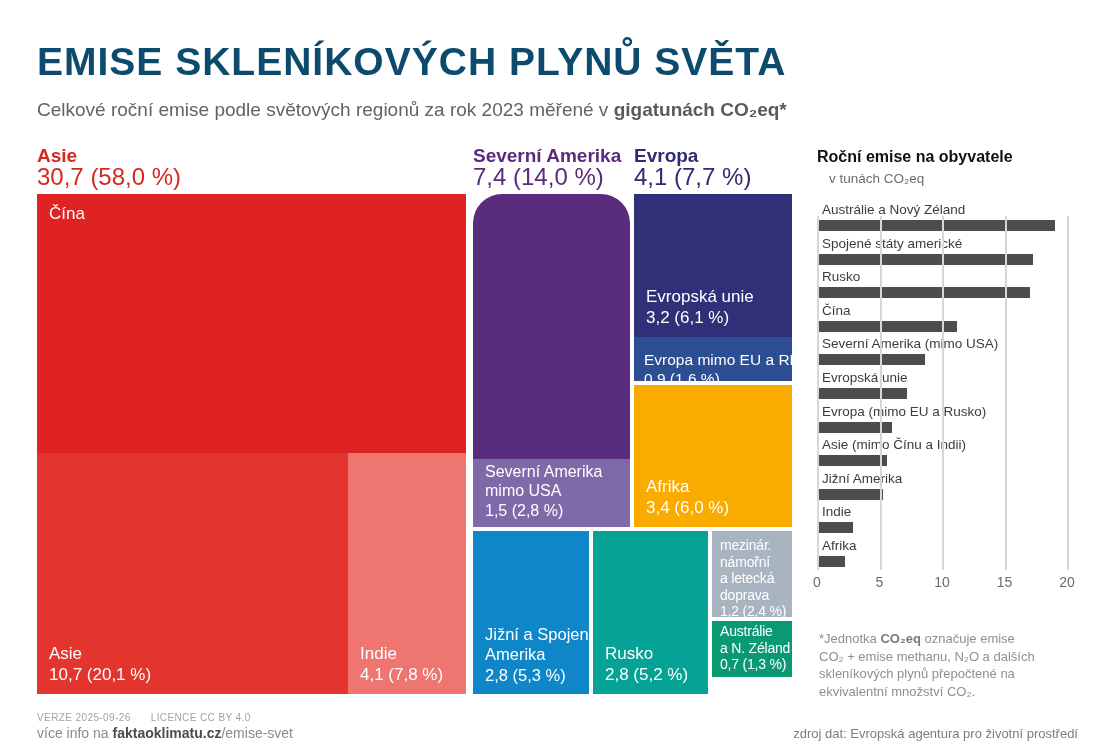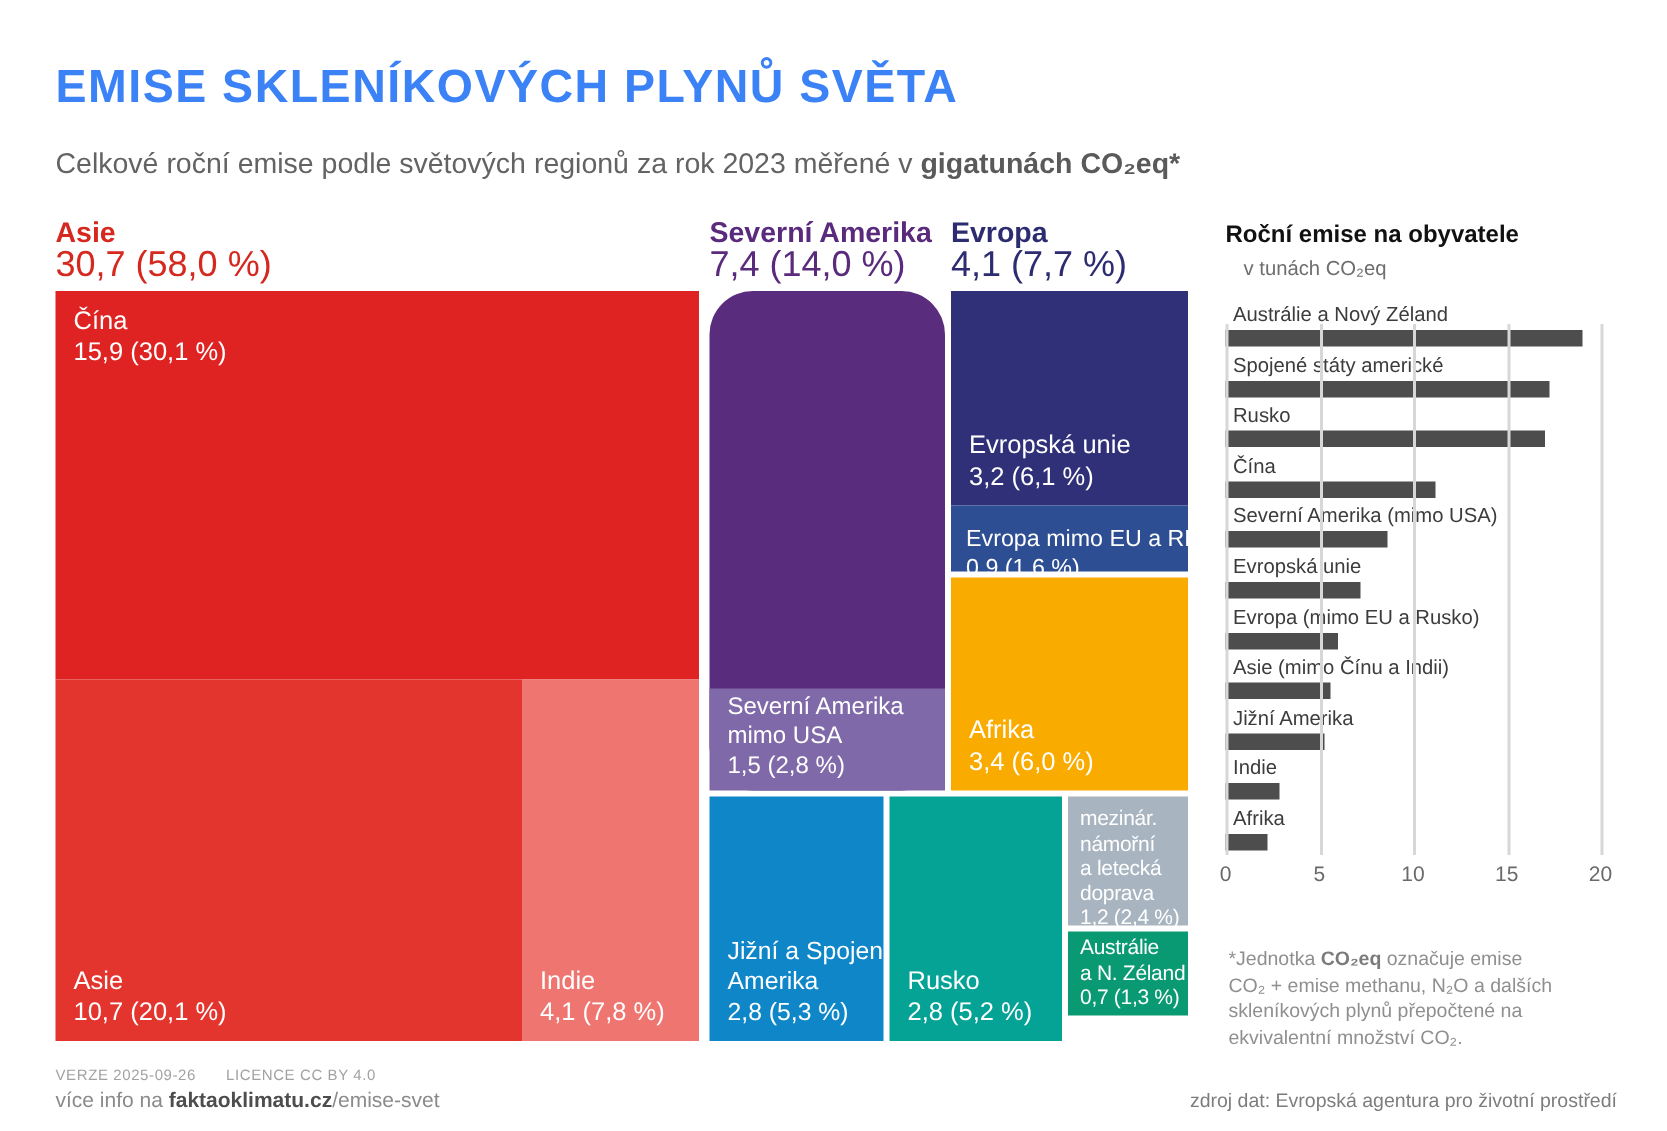--- a/index.html
+++ b/index.html
@@ -1,22 +1,22 @@
 <!DOCTYPE html>
 <html><head>
 <meta charset="utf-8">
 <style>
   * { margin:0; padding:0; box-sizing:border-box; }
   html,body { background:#fff; }
   body { font-family:"Liberation Sans", sans-serif; }
   #canvas { position:relative; width:1111px; height:754px; background:#ffffff; overflow:hidden; }
 
   
-  .title { position:absolute; left:37px; top:40px; font-size:31px; font-weight:800;
-           letter-spacing:1px; color:#3b82f6; }
+  .title { position:absolute; left:37px; top:40px; font-size:39px; font-weight:800;
+           letter-spacing:1px; color:#0c4a6e; }
   .subtitle { position:absolute; left:37px; top:99px; font-size:19px; color:#636363; }
   .subtitle b { color:#5a5a5a; }
 
   
   .sec-head { position:absolute; top:145px; line-height:21px; }
   .sec-head .n { font-size:19px; font-weight:700; display:block; }
   .sec-head .v { font-size:24px; font-weight:400; display:block; }
   #head-asie { left:37px;  color:#d5281f; }
   #head-sam  { left:473px; color:#5a2a7c; }
   #head-evr  { left:634px; color:#2d2c71; }
@@ -86,21 +86,20 @@
     <span class="v">7,4 (14,0 %)</span>
   </div>
   <div class="sec-head" id="head-evr">
     <span class="n">Evropa</span>
     <span class="v">4,1 (7,7 %)</span>
   </div>
 
   <div id="treemap">
     <div class="block b-cina top" style="background: rgb(222, 35, 34);">
         <span>Čína</span>
-        <span>15,9 (30,1 %)</span>
       </div>
     <div class="block b-asiem" style="background: rgb(228, 52, 46);">
         <span>Asie</span>
         <span>10,7 (20,1 %)</span>
       </div>
     <div class="block b-indie" style="background: rgb(238, 117, 112);">
         <span>Indie</span>
         <span>4,1 (7,8 %)</span>
       </div>
     <div class="block b-usa" style="background: rgb(90, 44, 126);">

